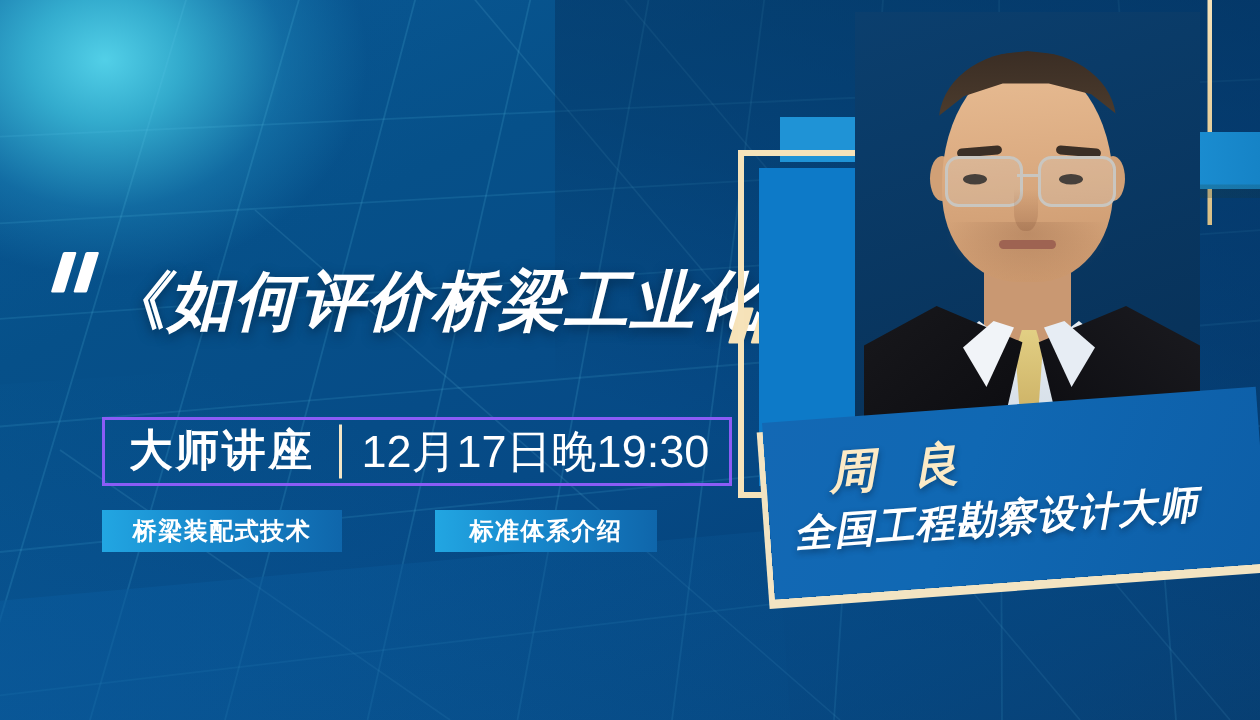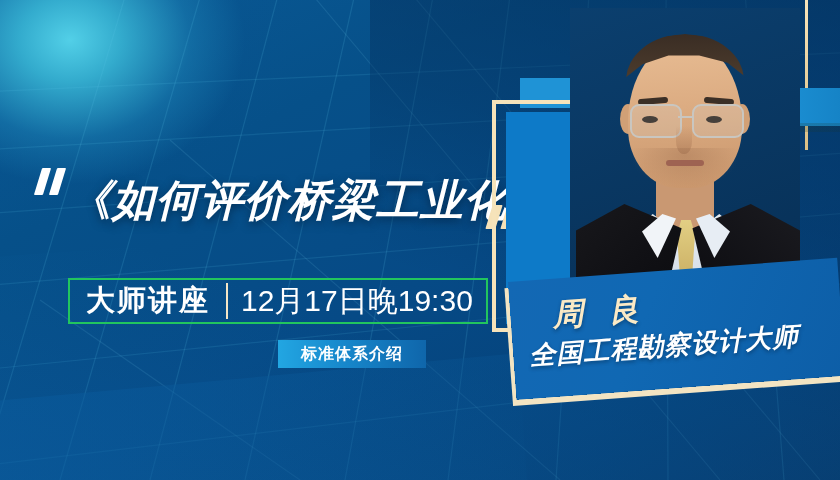--- a/index.html
+++ b/index.html
@@ -56,21 +56,21 @@
   .title-sub{
     position:absolute;left:68px;top:172px;
     font-size:43px;font-weight:700;font-style:italic;letter-spacing:1px;
     color:#ffffff;white-space:nowrap;
     text-shadow:0 3px 8px rgba(2,26,52,.6);
   }
 
   
   .lecture-box{
     position:absolute;left:68px;top:278px;height:46px;
-    border:2px solid #22c55e;display:flex;align-items:stretch;
+    border:2px solid #8b5cf6;display:flex;align-items:stretch;
     box-sizing:border-box;
   }
   .lecture-kind{
     display:flex;align-items:center;justify-content:center;
     padding:0 16px;font-size:29px;font-weight:700;color:#ffffff;letter-spacing:2px;
     white-space:nowrap;
   }
   .lecture-div{width:2px;background:#f4e6c6;margin:3px 0;}
   .lecture-time{
     display:flex;align-items:center;justify-content:center;
@@ -80,21 +80,21 @@
 
   
   .tag{
     position:absolute;top:340px;height:28px;
     display:flex;align-items:center;justify-content:center;
     font-size:16px;font-weight:700;color:#ffffff;letter-spacing:1px;
     white-space:nowrap;
   }
   .tag.t0{left:68px;width:160px;
     background:linear-gradient(90deg,#22a6e2 0%,#1787cb 45%,#0f66ab 100%);}
-  .tag.t1{left:278px;width:148px;
+  .tag.t1{left:290px;width:148px;
     background:linear-gradient(90deg,#22a6e2 0%,#1787cb 45%,#0f66ab 100%);}
 
   
   .right-wrap{position:absolute;left:470px;top:0;width:370px;height:480px;}
   
   .gold-vline{position:absolute;right:32px;top:0;width:3px;height:150px;
     background:linear-gradient(180deg,#f6e3ba,#d9bf86);}
   
   .blue-band{position:absolute;left:155px;top:88px;width:230px;height:38px;
     background:linear-gradient(90deg,#1787cb,#1e94d8 60%,#1480c3);}
@@ -227,20 +227,21 @@
       <i></i>
       <i></i>
     </div>
 
   <div class="lecture-box">
     <div class="lecture-kind">大师讲座</div>
     <div class="lecture-div"></div>
     <div class="lecture-time">12月17日晚19:30</div>
   </div>
 
+  <div class="tag t0">桥梁装配式技术</div>
   <div class="tag t1">标准体系介绍</div>
 
   <div class="right-wrap">
     <div class="gold-vline"></div>
     <div class="blue-band"></div>
     <div class="band-shadow"></div>
     <div class="blue-tab"></div>
     <div class="gold-frame"></div>
     <div class="blue-panel"></div>
 

